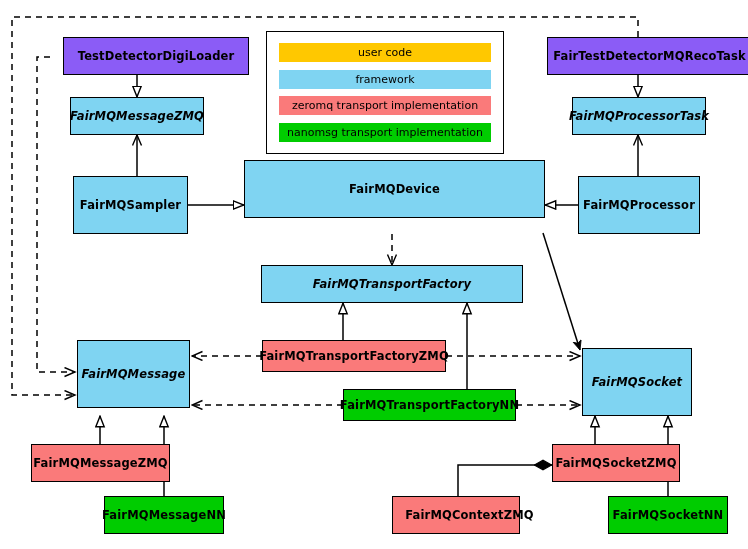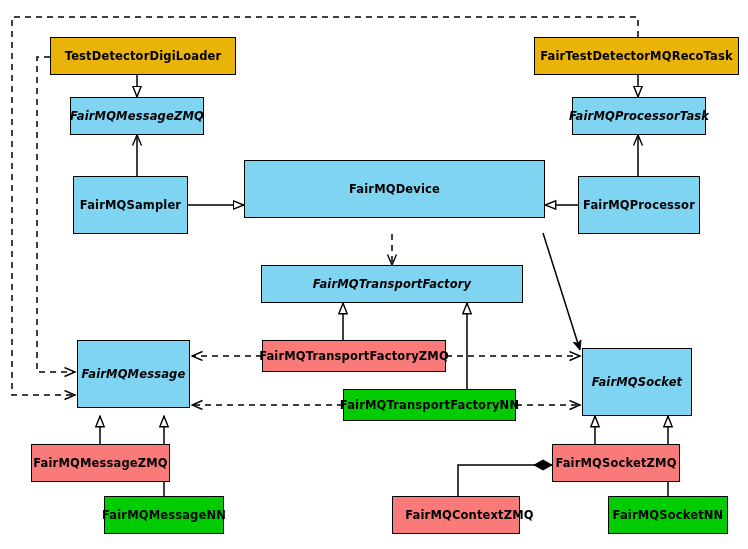--- a/index.html
+++ b/index.html
@@ -32,21 +32,21 @@
     align-items: center;
     justify-content: center;
     text-align: center;
     font-size: 11.5px;
     font-weight: bold;
     color: #000000;
     line-height: 1.1;
     letter-spacing: 0.15px;
     z-index: 5;
   }
-  .node.user-code  { background: #eab308; }
+  .node.user-code  { background: #8b5cf6; margin-left: 13px; }
   .node.framework  { background: #7fd4f2; }
   .node.zeromq     { background: #fa7a7a; }
   .node.nanomsg    { background: #00cc00; }
   .node.abstract   { font-style: italic; }
 
   #legend-box {
     position: absolute;
     box-sizing: border-box;
     border: 1.6px solid #000000;
     background: #ffffff;
@@ -131,20 +131,34 @@
 
       <path d="M595,444 L595,416" marker-end="url(#hollow-tri)"></path>
 
       <path d="M668,496 L668,416" marker-end="url(#hollow-tri)"></path>
 
       <path d="M458,496 L458,465 L552,465" marker-end="url(#filled-diamond)"></path>
 
     </g>
   </svg>
 
+  <div id="legend-box" style="left:266px; top:31px; width:238px; height:123px;">
+    <div class="legend-row user-code">
+      <span>user code</span>
+    </div>
+    <div class="legend-row framework">
+      <span>framework</span>
+    </div>
+    <div class="legend-row zeromq">
+      <span>zeromq transport implementation</span>
+    </div>
+    <div class="legend-row nanomsg">
+      <span>nanomsg transport implementation</span>
+    </div>
+  </div>
 
   <div id="node-layer">
       <div class="node user-code" style="left: 50px; top: 37px; width: 186px; height: 38px;">
         <span>TestDetectorDigiLoader</span>
       </div>
       <div class="node user-code" style="left: 534px; top: 37px; width: 205px; height: 38px;">
         <span>FairTestDetectorMQRecoTask</span>
       </div>
       <div class="node framework abstract" style="left: 70px; top: 97px; width: 134px; height: 38px;">
         <span>FairMQMessageZMQ</span>

